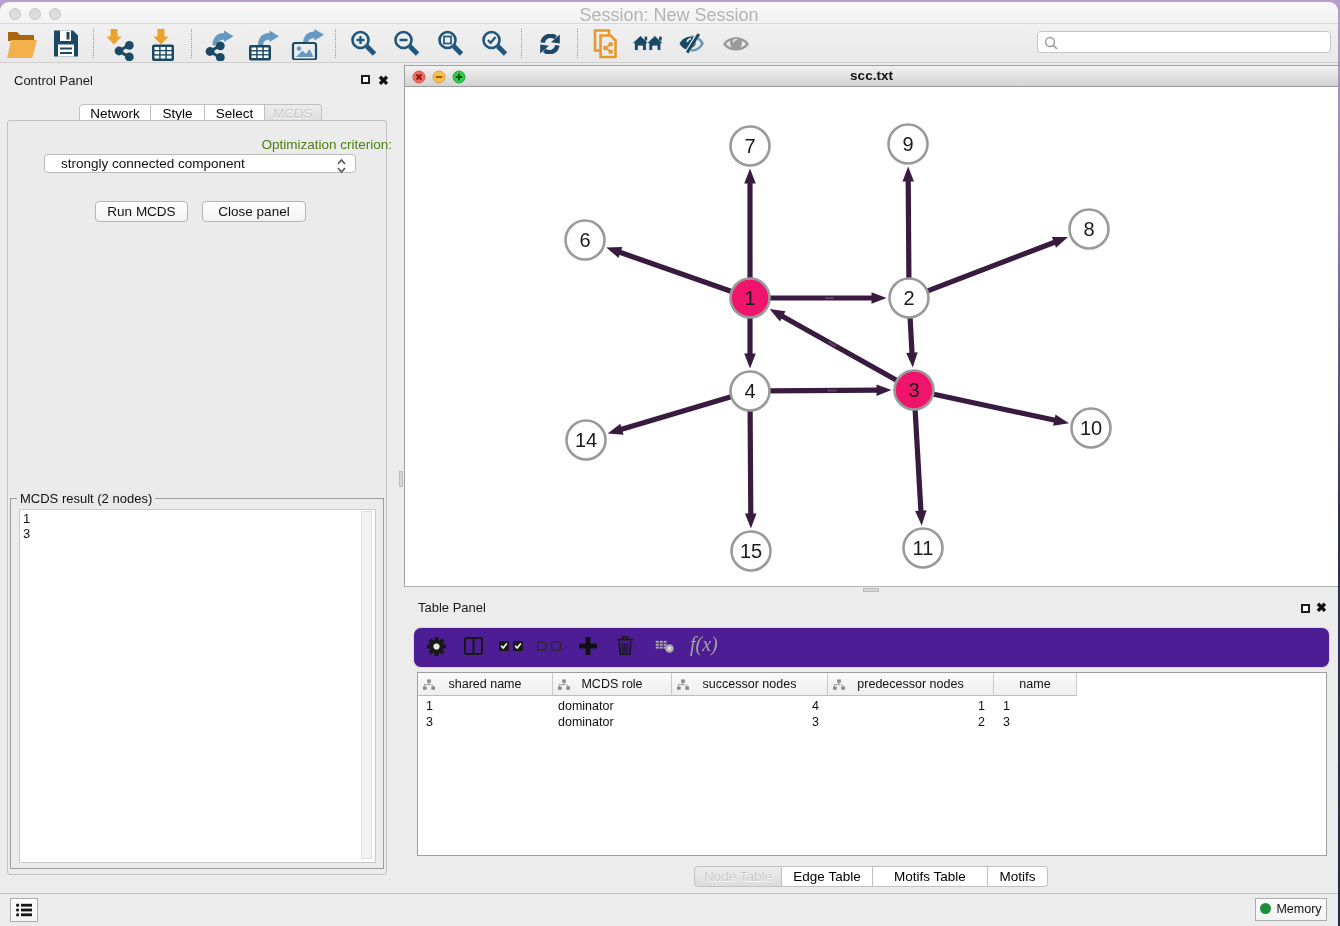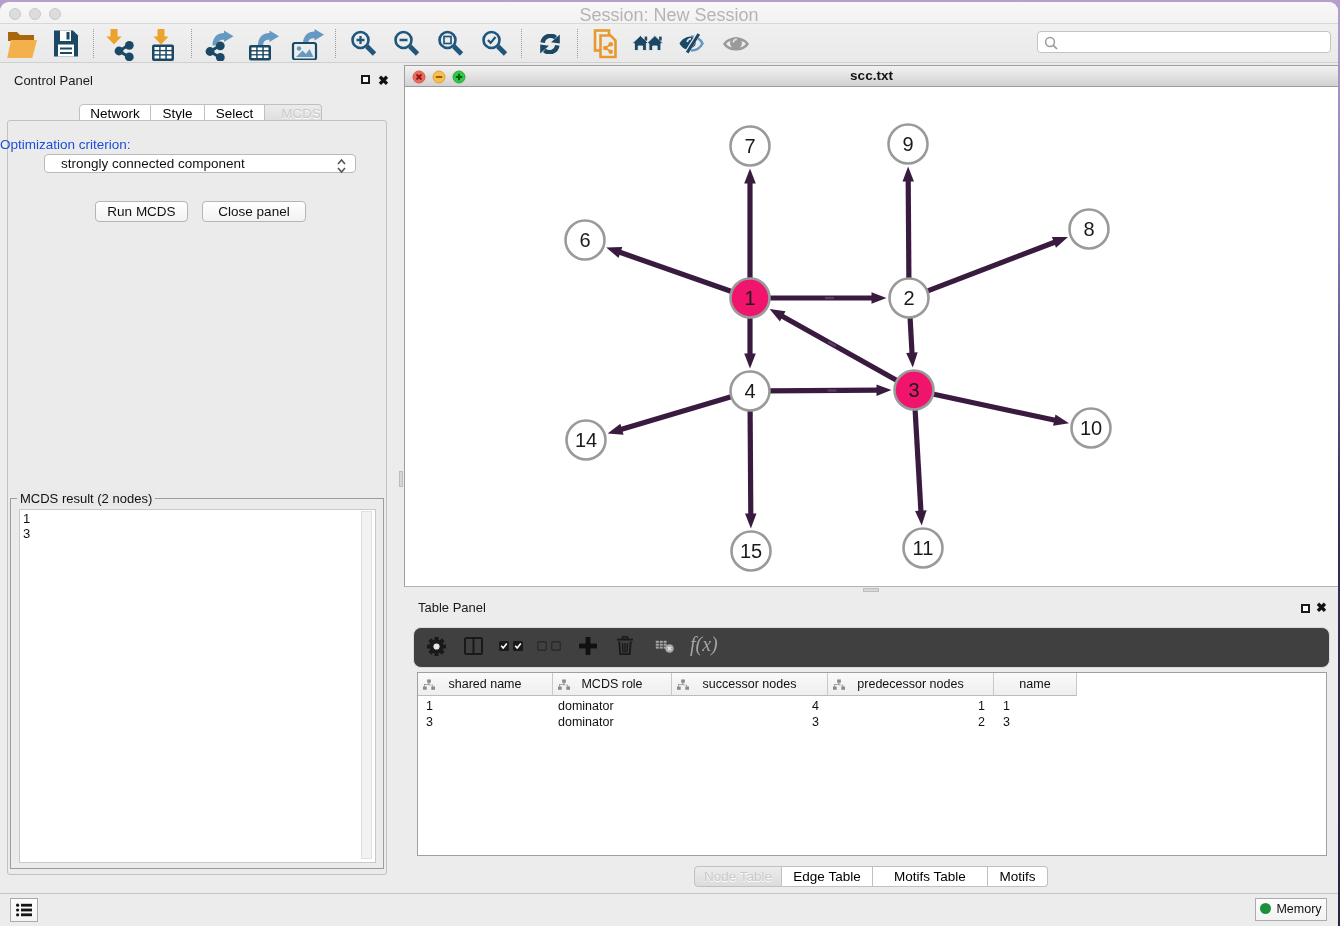--- a/index.html
+++ b/index.html
@@ -13,34 +13,34 @@
 .tsep { position:absolute; top:5px; height:29px; width:0; border-left:1px dotted #9a9a9a; }
 .searchbox { position:absolute; left:1037px; top:7px; width:294px; height:22px; background:#fff; border:1px solid #c4c4c4; border-radius:4px; }
 
 .cpanel { position:absolute; left:0; top:61px; width:396px; height:830px; background:#ececec; }
 .phead { font-size:13px; color:#1a1a1a; }
 .float-ic { position:absolute; width:9px; height:9px; border:2px solid #1a1a1a; background:#fff; }
 .close-ic { position:absolute; font-size:13px; color:#111; font-weight:bold; }
 .tabs { position:absolute; display:flex; height:20px; }
 .tab { font-size:13.5px; background:#fff; border:1px solid #c0c0c0; border-left:none; color:#000; line-height:18px; text-align:center; }
 .tab.first { border-left:1px solid #c0c0c0; border-radius:4px 0 0 4px; }
-.tab.sel { background:linear-gradient(#ececec,#dcdcdc); color:#c9c9c9; text-shadow:0 1px 0 #fff; border-radius:0 4px 0 0;text-align:right; }
+.tab.sel { background:linear-gradient(#ececec,#dcdcdc); color:#c9c9c9; text-shadow:0 1px 0 #fff; border-radius:0 4px 0 0; }
 .cbody { position:absolute; left:7px; top:57px; width:380px; height:755px; border:1px solid #c2c2c2; border-radius:3px; background:#ebebeb; }
 .combo { position:absolute; background:#fff; border:1px solid #b9b9b9; border-radius:4px; font-size:13.5px; color:#111; }
 .btn { position:absolute; background:linear-gradient(#ffffff,#f2f2f2); border:1px solid #b5b5b5; border-radius:4px; font-size:13.5px; color:#111; text-align:center;margin-top:8px; }
 .fieldset { position:absolute; border:1px solid #9d9d9d; }
 .flabel { position:absolute; top:-8px; left:6px; background:#e9e9e9; padding:0 3px; font-size:13px; color:#111; }
 .resultbox { position:absolute; background:#fff; border:1px solid #c9c9c9; font-size:13px; color:#111; }
 
 .netwin { position:absolute; left:404px; top:63px; width:934px; height:522px; background:#fff; border-top:1px solid #9e9e9e; border-left:1px solid #9e9e9e; border-bottom:1px solid #b2b2b2; }
 .nettitle { position:absolute; left:0; top:0; width:100%; height:21px; background:linear-gradient(#f2f2f2,#d2d2d2); border-bottom:1px solid #9b9b9b; }
 .nettext { position:absolute; top:2px; width:100%; text-align:center; font-size:13.5px; font-weight:bold; color:#111; }
 
 .tpanel { position:absolute; left:396px; top:590px; width:942px; height:301px; background:#ececec; }
-.ttool { position:absolute; left:17px; top:35px; width:917px; height:41px; background:#404040; border:1px solid #dadada; border-radius:8px; }
+.ttool { position:absolute; left:17px; top:35px; width:917px; height:41px; background:#4c1d95; border:1px solid #dadada; border-radius:8px; }
 .ttable { position:absolute; left:21px; top:80px; width:910px; height:184px; background:#fff; border:1px solid #9f9f9f; }
 .thead { position:absolute; left:0; top:0; height:23px; background:linear-gradient(#fafafa,#eeeeee); border-right:1px solid #c9c9c9; border-bottom:1px solid #bcbcbc; font-size:12.5px; color:#111; text-align:center; line-height:22px; }
 .trow { position:absolute; font-size:12.5px; color:#111; height:16px; line-height:16px; }
 .btabs { position:absolute; display:flex; height:21px; }
 .btab { font-size:13.5px; background:#fff; border:1px solid #c0c0c0; border-left:none; color:#000; line-height:19px; text-align:center; }
 .btab.sel { background:linear-gradient(#ececec,#dcdcdc); color:#c9c9c9; text-shadow:0 1px 0 #fff; border-radius:4px 0 0 4px; border-left:1px solid #c0c0c0; }
 .btab.last { border-radius:0 4px 4px 0; }
 
 .statusbar { position:absolute; left:0; top:891px; width:1338px; height:33px; background:#ececec; border-top:1px solid #c6c6c6; }
 .membtn { position:absolute; right:11px; top:4px; width:72px; height:23px; background:linear-gradient(#fdfdfd,#f3f3f3); border:1px solid #ababab; font-size:12.5px; text-align:center; line-height:21px; color:#111; }
@@ -205,21 +205,21 @@
     <div class="phead" style="position:absolute;left:14px;top:10px">Control Panel</div>
     <div class="float-ic" style="left:361px;top:12px"></div>
     <div class="close-ic" style="left:378px;top:10px">✖</div>
     <div class="tabs" style="left:79px;top:41px">
       <div class="tab first" style="width:72px">Network</div>
       <div class="tab" style="width:54px">Style</div>
       <div class="tab" style="width:60px">Select</div>
       <div class="tab sel" style="width:57px">MCDS</div>
     </div>
     <div class="cbody"></div>
-    <div style="position:absolute;left:0;top:74px;width:392px;text-align:left;font-size:13.5px;color:#1d4ed8">Optimization criterion:</div>
+    <div style="position:absolute;left:0;top:74px;width:392px;text-align:right;font-size:13.5px;color:#4d7c0f">Optimization criterion:</div>
     <div class="combo" style="left:44px;top:91px;width:312px;height:19px;line-height:18px;padding-left:16px">strongly connected component
       <svg width="11" height="16" style="position:absolute;right:8px;top:3px" viewBox="0 0 11 16">
           <path d="M2 6 L5.5 2 L9 6" fill="none" stroke="#555" stroke-width="1.6"></path>
           <path d="M2 10 L5.5 14 L9 10" fill="none" stroke="#555" stroke-width="1.6"></path>
         </svg>
     </div>
     <div class="btn" style="left:95px;top:130px;width:93px;height:21px;line-height:19px">Run MCDS</div>
     <div class="btn" style="left:202px;top:130px;width:104px;height:21px;line-height:19px">Close panel</div>
     <div class="fieldset" style="left:10px;top:435px;width:374px;height:371px">
       <div class="flabel">MCDS result (2 nodes)</div>

